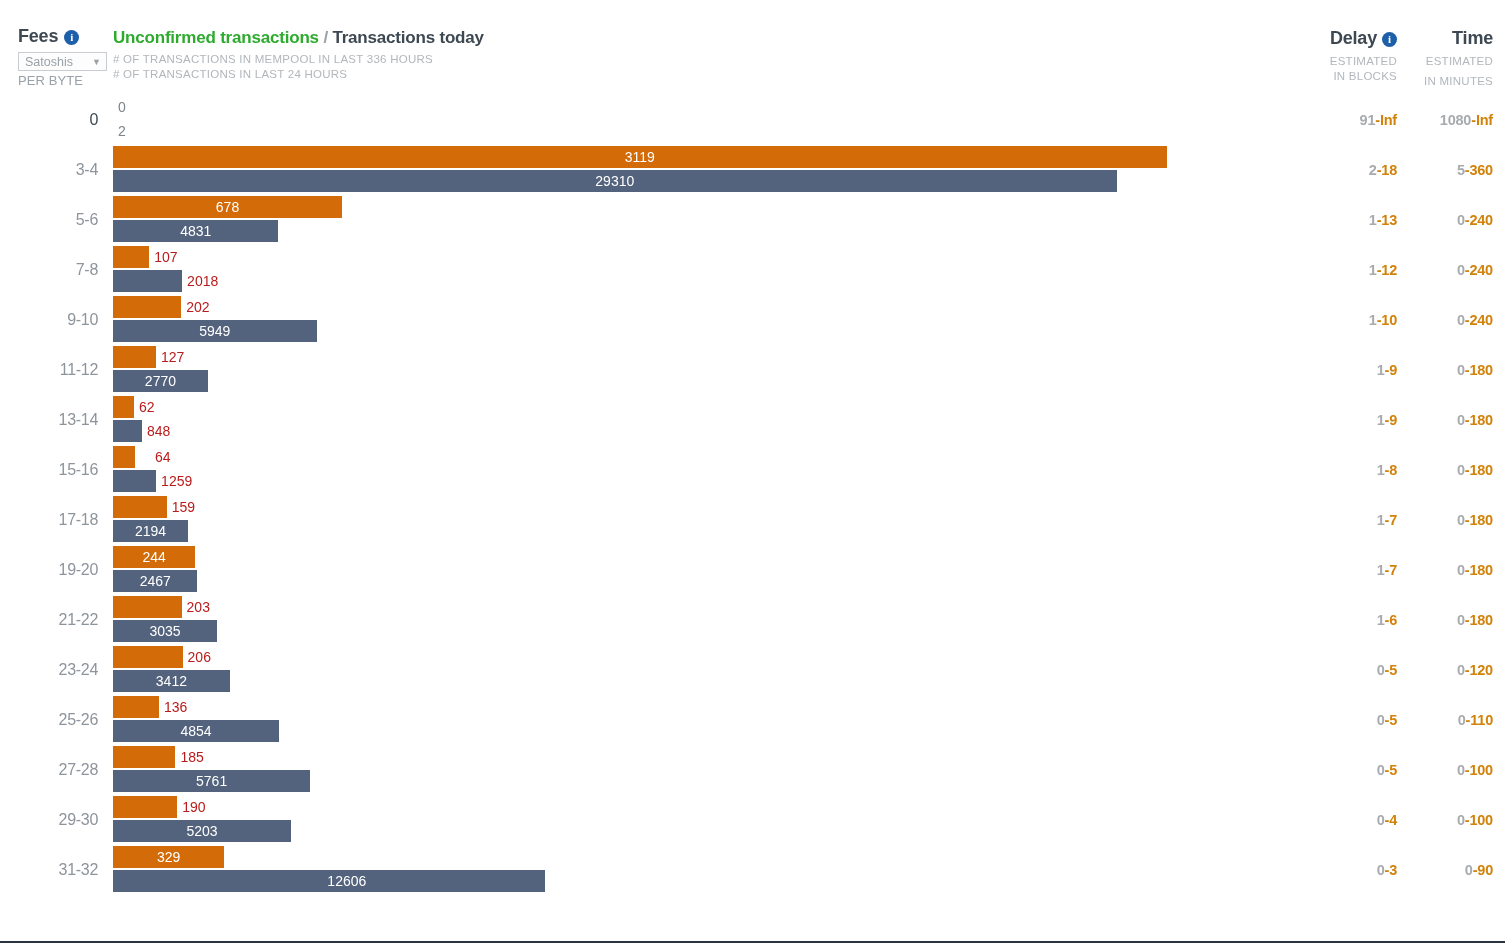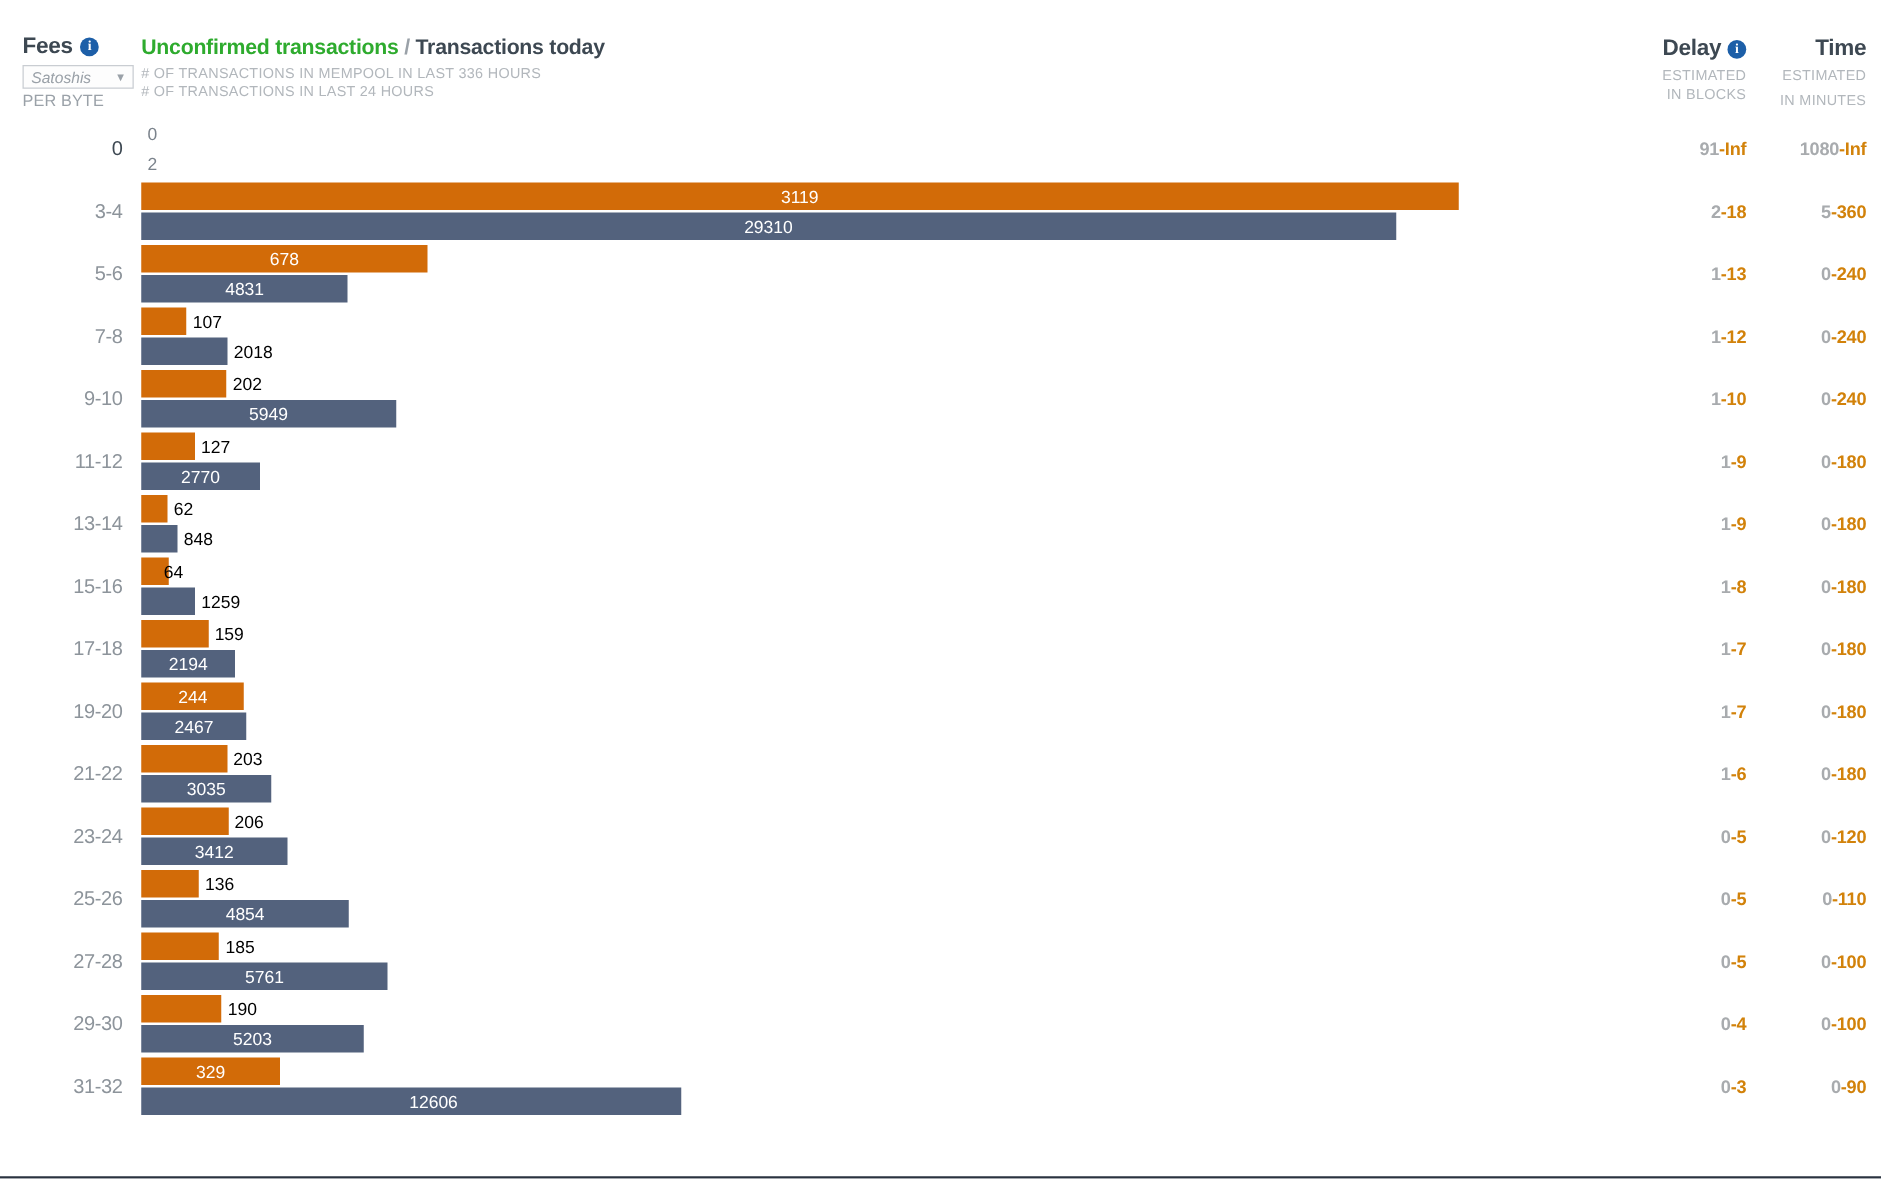--- a/index.html
+++ b/index.html
@@ -26,21 +26,21 @@
     display: inline-block; width: 15px; height: 15px; border-radius: 50%;
     background: #1d5fa8; color: #ffffff; font-size: 11px; font-weight: bold;
     line-height: 15px; text-align: center; font-family: "Liberation Serif", serif;
     position: relative; top: 1px;
   }
   .unit-select {
     margin-top: 5px; border: 1px solid #c9cdd2; background: #fdfdfd;
     height: 19px; width: 89px; display: flex; align-items: center;
     justify-content: space-between; padding: 0 5px 0 6px;
   }
-  .unit-select .lbl { font-size: 12.5px; color: #9aa1a8; font-style: italic; }
+  .unit-select .lbl { font-size: 12.5px; color: #9aa1a8; }
   .unit-select .caret { font-size: 9px; color: #9aa1a8; }
   .per-byte {
     margin-top: 2px; font-size: 13px; color: #9aa1a8; letter-spacing: 0.1px;
   }
 
   
   .center-head { position: absolute; left: 113px; top: 28px; }
   .ch-title { font-size: 17px; font-weight: bold; letter-spacing: -0.2px; }
   .ch-green { color: #2eab2e; }
   .ch-slash { color: #9aa1a8; font-weight: bold; }
@@ -80,21 +80,21 @@
   .bar-wrap { position: relative; height: 24px; }
   .bar {
     position: absolute; left: 0; top: 1px; height: 22px;
   }
   .bar.orange { background: #d26b08; }
   .bar.blue   { background: #53627d; }
   .bar-val {
     position: absolute; top: 1px; height: 22px; line-height: 22px;
     font-size: 14px; white-space: nowrap;
   }
-  .bar-val.outside { color: #000000; padding-left: 5px; }
+  .bar-val.outside { color: #b91c1c; padding-left: 5px; }
   .bar-val.inside  { color: #ffffff; }
 
   .row.zero .bar-val.outside { color: #7b838c; }
 
   
   .right-cells {
     position: absolute; top: 0; right: 12px; height: 50px; display: flex;
     align-items: center;
   }
   .cell {
@@ -273,21 +273,21 @@
         <div class="right-cells">
           <div class="cell"><span class="lo">1</span><span class="hi">-9</span></div>
           <div class="cell time"><span class="lo">0</span><span class="hi">-180</span></div>
         </div>
       </div>
       <div class="row">
         <div class="fee-label">15-16</div>
         <div class="bars">
           <div class="bar-wrap">
             <div class="bar orange" style="width: 21.6192px;"></div>
-            <div class="bar-val outside" style="left: 13px;">64</div>
+            <div class="bar-val outside" style="left: 37px;">64</div>
           </div>
           <div class="bar-wrap">
             <div class="bar blue" style="width: 43.1082px;"></div>
             <div class="bar-val outside" style="left: 43.1082px;">1259</div>
           </div>
         </div>
         <div class="right-cells">
           <div class="cell"><span class="lo">1</span><span class="hi">-8</span></div>
           <div class="cell time"><span class="lo">0</span><span class="hi">-180</span></div>
         </div>

